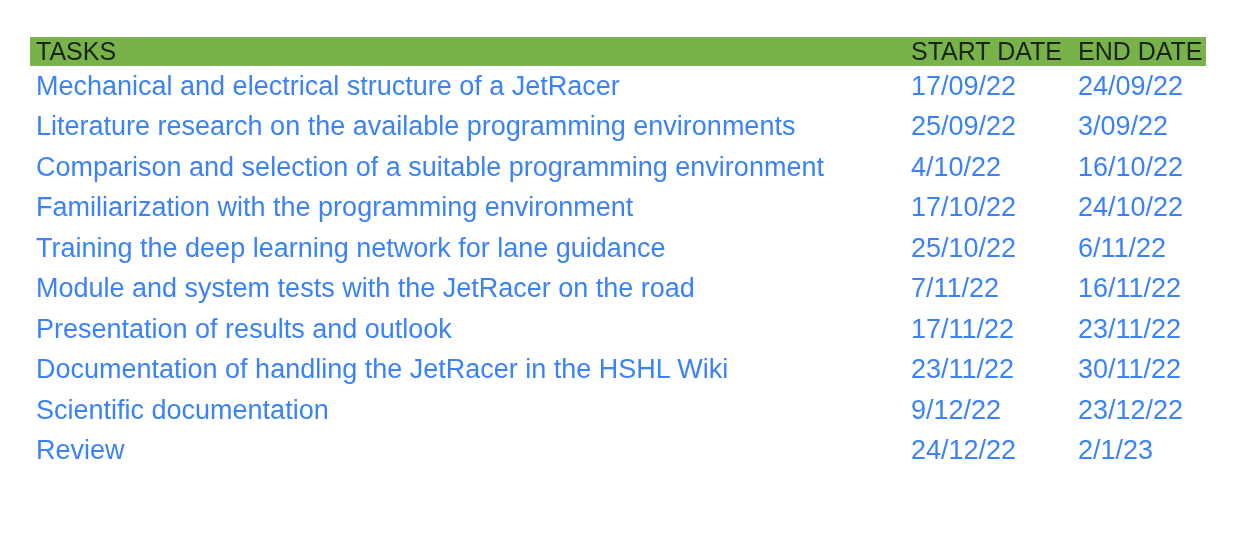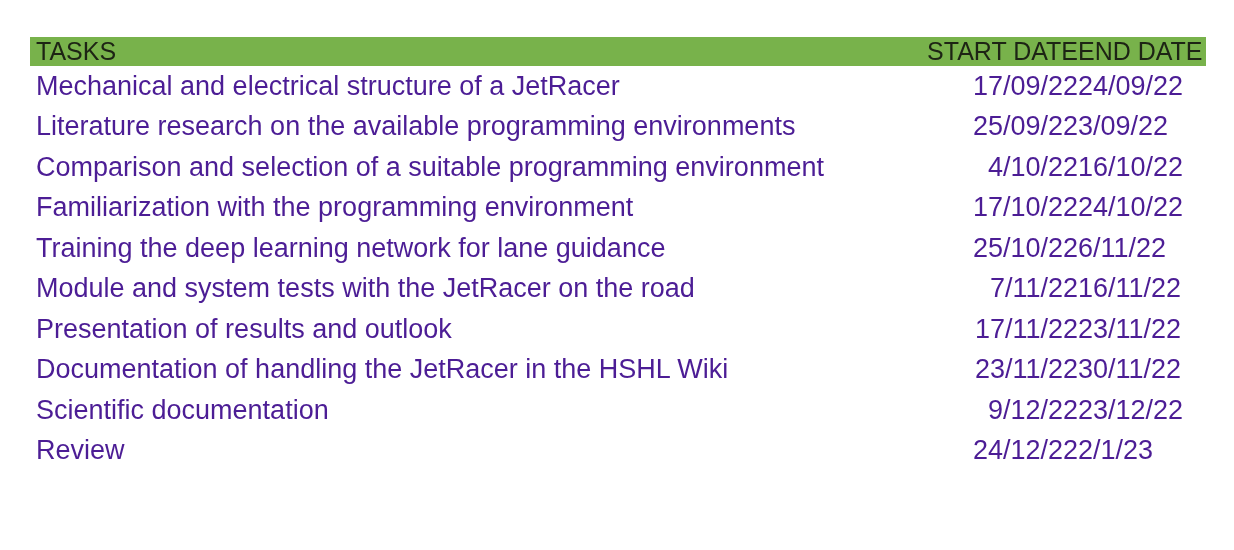--- a/index.html
+++ b/index.html
@@ -16,39 +16,39 @@
   }
   .task-table {
     position: absolute;
     left: 30px;
     top: 37px;
     width: 1170px;
     border-collapse: collapse;
     table-layout: fixed;
   }
   .col-task  { width: 875px; }
-  .col-start { width: 167px; text-align: right; }
+  .col-start { width: 167px; }
   .col-end   { width: 128px; margin-left: 27px; }
 
   thead th {
     background: #78b24b;
     color: #1d2414;
     font-weight: normal;
     font-size: 25px;
     height: 18px;
     text-align: left;
     vertical-align: middle;
     padding: 0;
     white-space: nowrap;
     overflow: hidden;
   }
   thead th.col-task { padding-left: 6px; }
 
   tbody td {
-    color: #4c1d95;
+    color: #3b82f6;
     font-size: 27px;
     height: 40.5px;
     text-align: left;
     vertical-align: middle;
     padding: 0;
     white-space: nowrap;
     overflow: hidden;
   }
   tbody td.col-task { padding-left: 6px; }
 </style>

